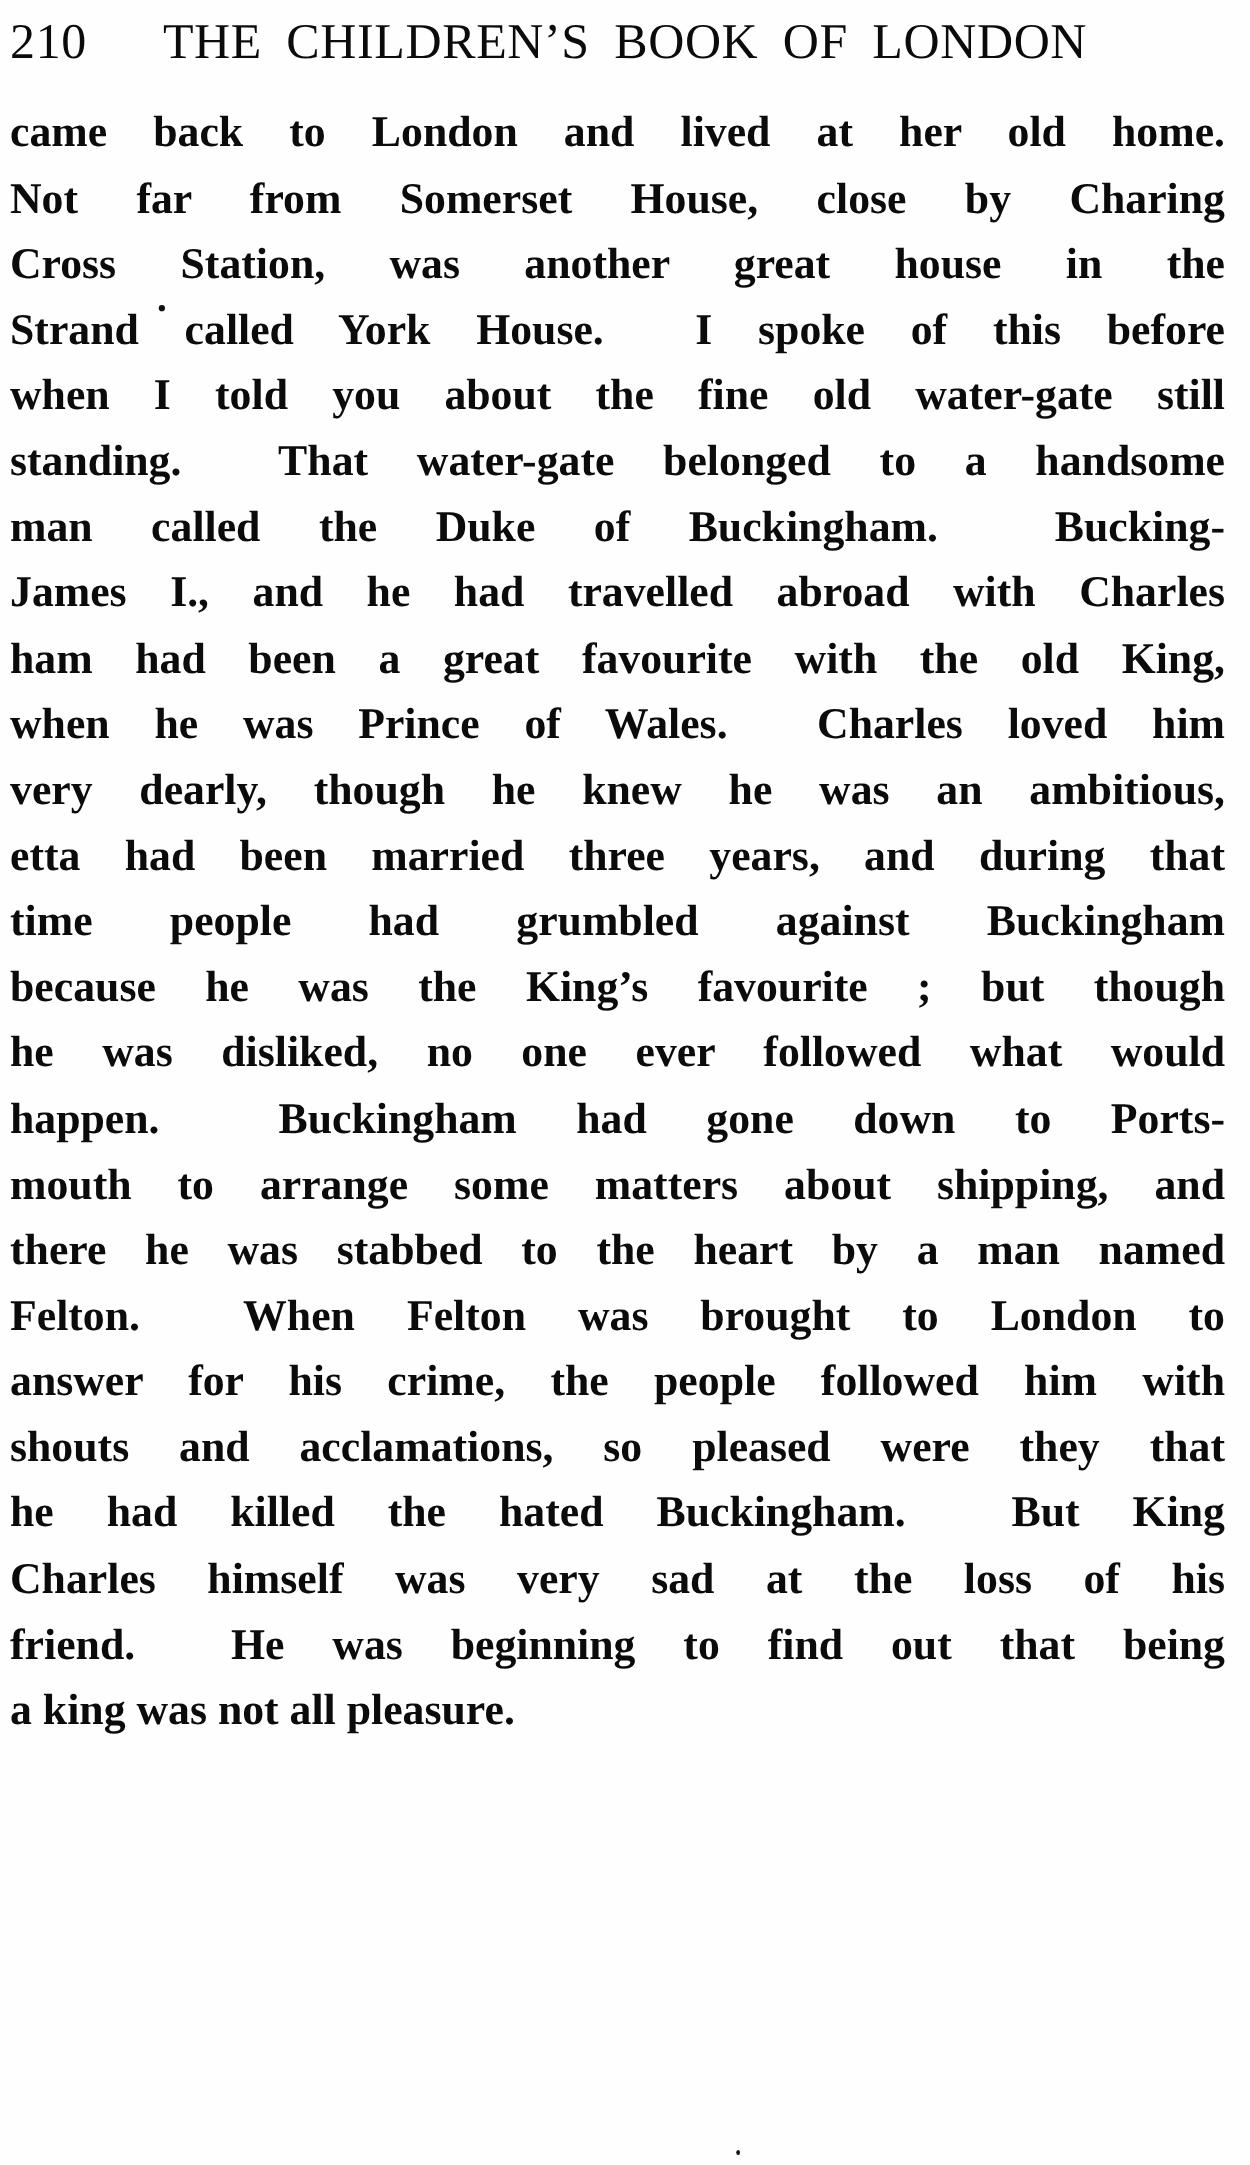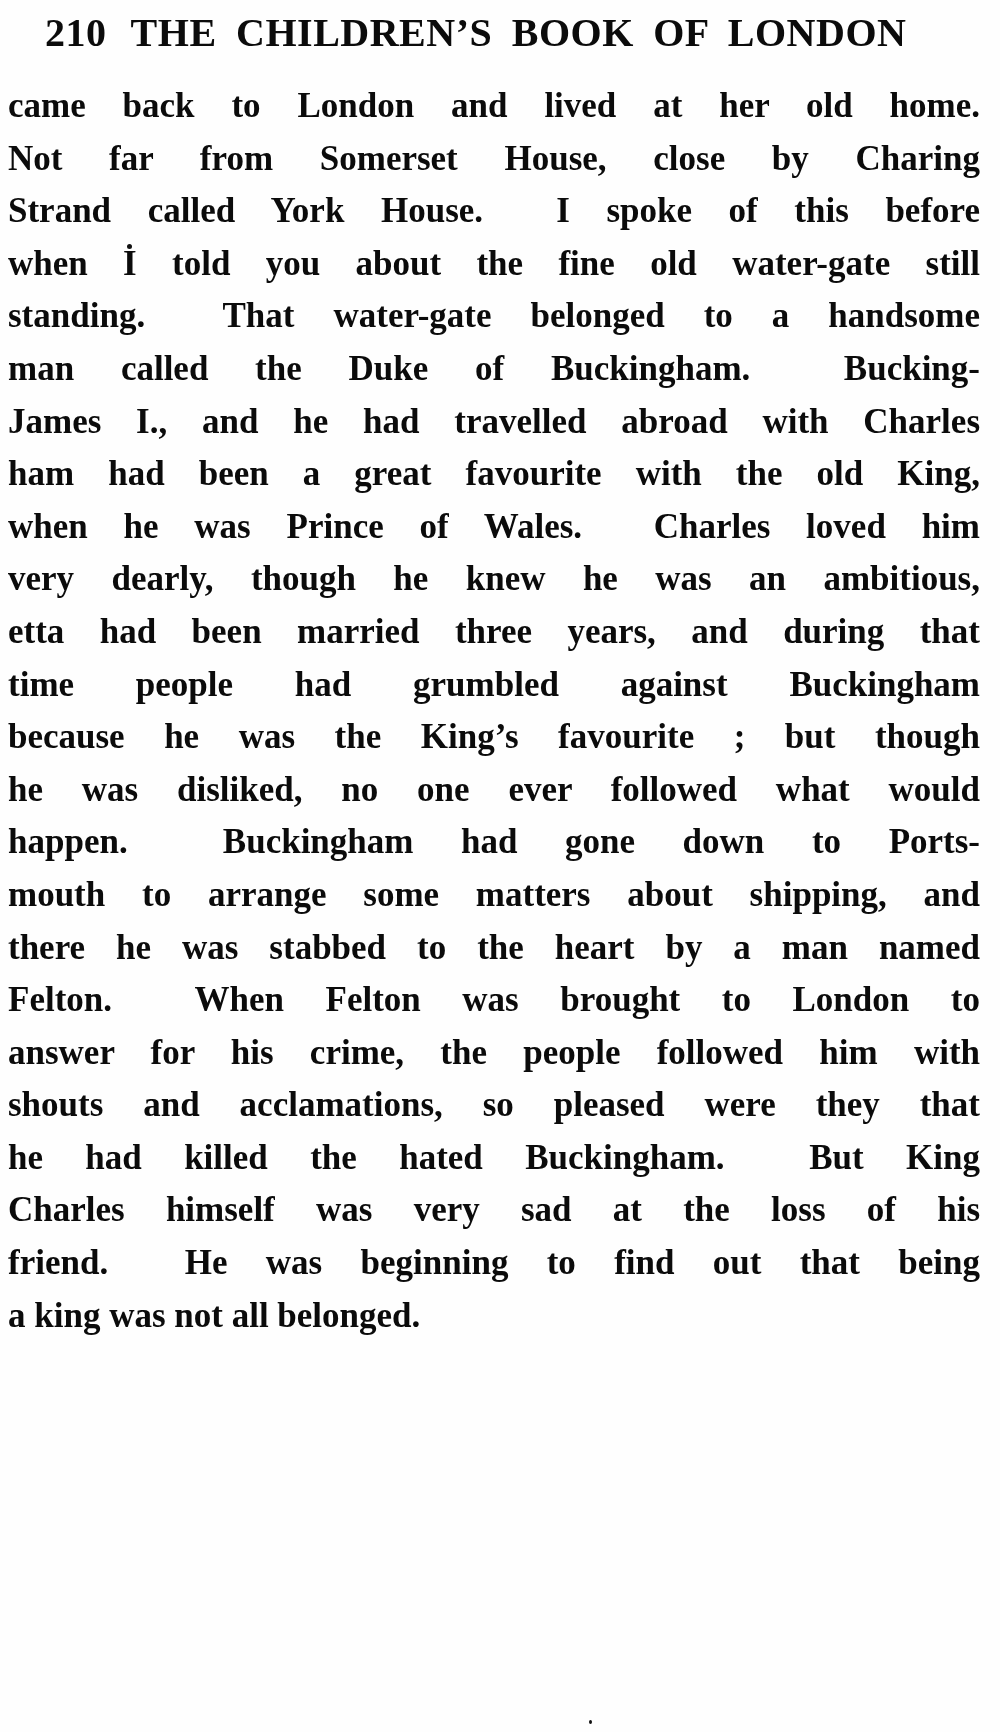--- a/index.html
+++ b/index.html
@@ -15,24 +15,23 @@
     color: #0b0b0b;
     font-family: "Liberation Serif", "DejaVu Serif", serif;
     overflow: hidden;
   }
   .running-head {
     position: relative;
     margin-top: 10px;
     height: 46px;
     line-height: 46px;
     text-align: center;
-    font-weight: 700;
+    font-weight: 400;
     font-size: 40px;
     letter-spacing: 0.5px;
-    margin-left: 37px;
   }
   .running-head .page-number {
     position: absolute;
     left: 8px;
     top: 0;
   }
   .running-head .running-title {
     display: inline-block;
     word-spacing: 9px;
   }
@@ -75,20 +74,21 @@
 <div class="scan-page">
 
   <div class="running-head">
     <span class="page-number">210</span>
     <span class="running-title">THE CHILDREN’S BOOK OF LONDON</span>
   </div>
 
   <div class="text-block">
     <div class="text-line">came back to London and lived at her old home.</div>
     <div class="text-line">Not far from Somerset House, close by Charing</div>
+    <div class="text-line">Cross Station, was another great house in the</div>
     <div class="text-line">Strand called York House.&nbsp; I spoke of this before</div>
     <div class="text-line">when I told you about the fine old water-gate still</div>
     <div class="text-line">standing.&nbsp; That water-gate belonged to a handsome</div>
     <div class="text-line">man called the Duke of Buckingham.&nbsp; Bucking-</div>
     <div class="text-line">James I., and he had travelled abroad with Charles</div>
     <div class="text-line">ham had been a great favourite with the old King,</div>
     <div class="text-line">when he was Prince of Wales.&nbsp; Charles loved him</div>
     <div class="text-line">very dearly, though he knew he was an ambitious,</div>
     <div class="text-line">etta had been married three years, and during that</div>
     <div class="text-line">time people had grumbled against Buckingham</div>
@@ -96,19 +96,19 @@
     <div class="text-line">he was disliked, no one ever followed what would</div>
     <div class="text-line">happen.&nbsp; Buckingham had gone down to Ports-</div>
     <div class="text-line">mouth to arrange some matters about shipping, and</div>
     <div class="text-line">there he was stabbed to the heart by a man named</div>
     <div class="text-line">Felton.&nbsp; When Felton was brought to London to</div>
     <div class="text-line">answer for his crime, the people followed him with</div>
     <div class="text-line">shouts and acclamations, so pleased were they that</div>
     <div class="text-line">he had killed the hated Buckingham.&nbsp; But King</div>
     <div class="text-line">Charles himself was very sad at the loss of his</div>
     <div class="text-line">friend.&nbsp; He was beginning to find out that being</div>
-    <div class="text-line last">a king was not all belonged.</div>
+    <div class="text-line last">a king was not all pleasure.</div>
   </div>
 
   <div class="artifact-dot under-cross"></div>
   <div class="artifact-dot bottom-speck"></div>
 
 </div>
 
 </body></html>

